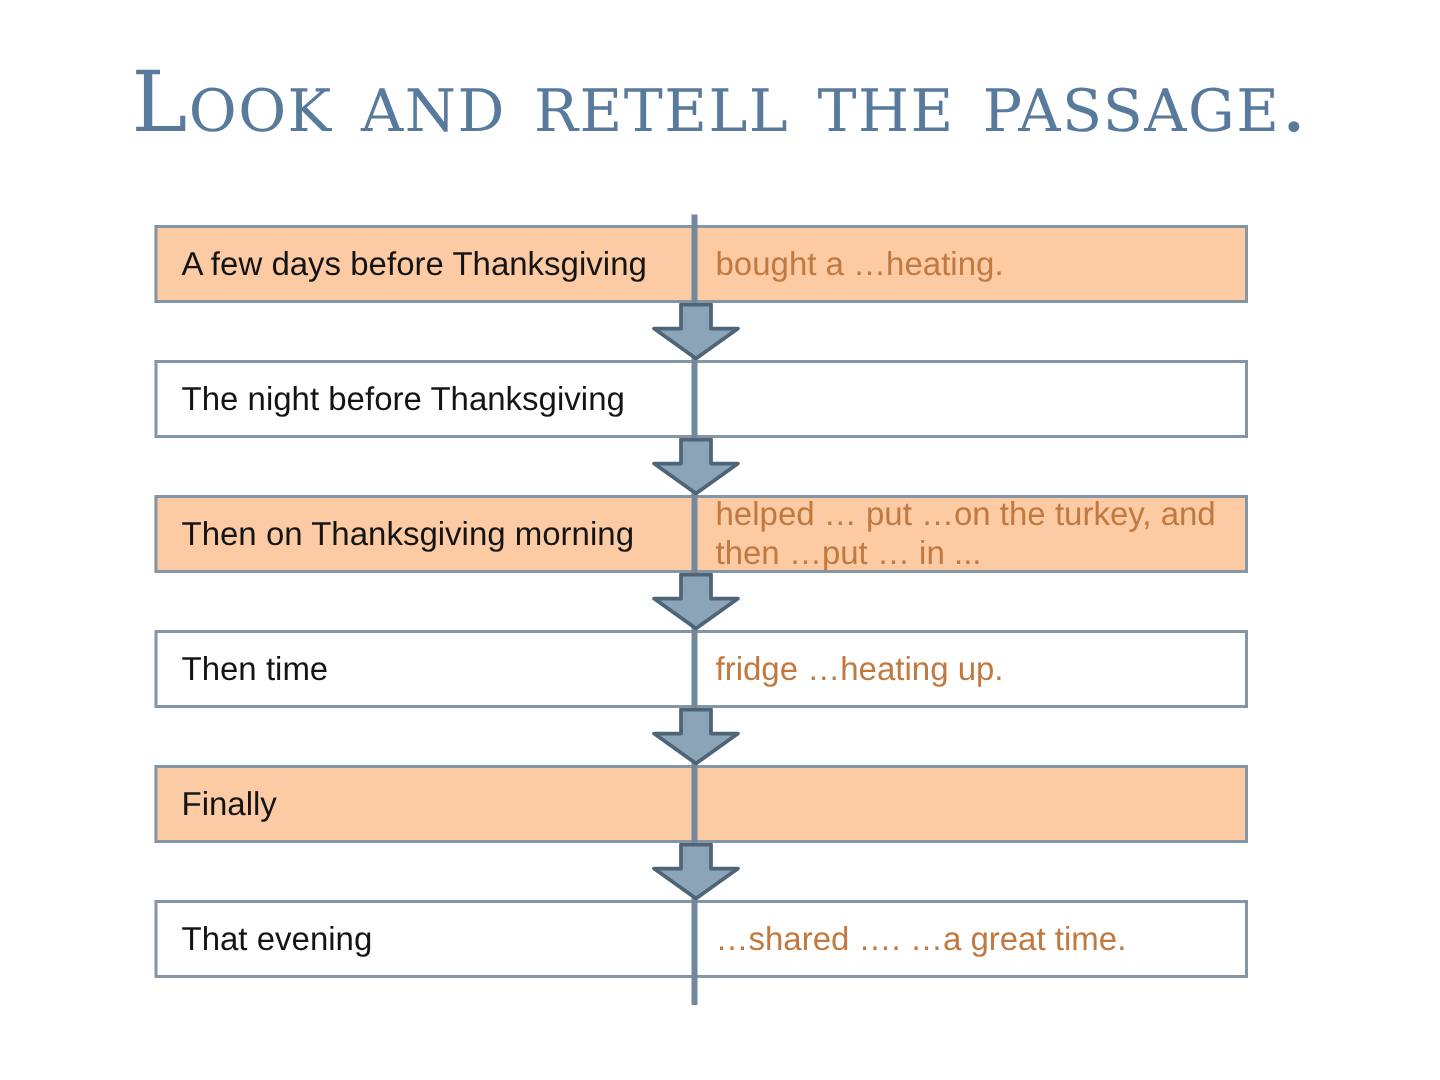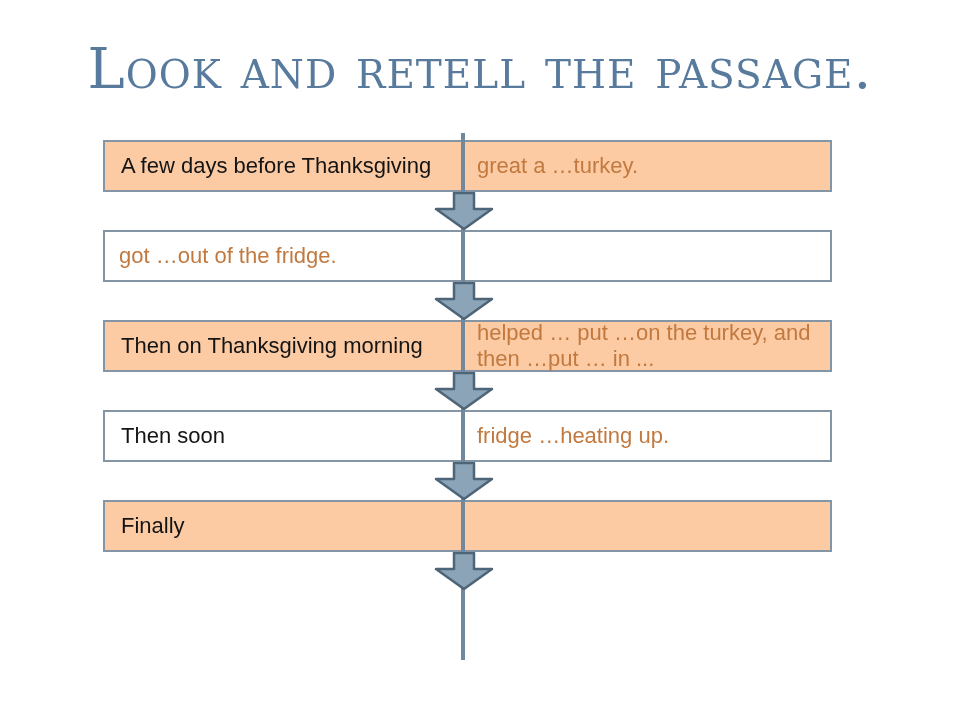--- a/index.html
+++ b/index.html
@@ -27,21 +27,21 @@
     font-variant: small-caps;
     font-size: 56px;
     line-height: 62px;
     letter-spacing: 1px;
     color: #587b9d;
     white-space: nowrap;
   }
   .flow {
     position: absolute;
     left: 103px;
-    top: 140px;
+    top: 150px;
     width: 729px;
   }
   .row {
     position: relative;
     display: flex;
     height: 52px;
     box-sizing: border-box;
     border: 2px solid #8496a6;
     background: #ffffff;
     z-index: 1;
@@ -91,68 +91,72 @@
 <body>
 
 <div class="slide">
 
   <div class="slide-title">Look and retell the passage.</div>
 
   <div class="flow">
 
     <div class="row hl">
       <div class="cell-time">A few days before Thanksgiving</div>
-      <div class="cell-event">great a …turkey.</div>
+      <div class="cell-event">bought a …heating.</div>
     </div>
 
     <div class="arrow-slot">
       <svg width="62" height="38" viewBox="0 0 62 38">
         <polygon points="21,1 41,1 41,17 59,17 31,37 3,17 21,17" fill="#8ca4b8" stroke="#4e6577" stroke-width="2.5" stroke-linejoin="round"></polygon>
       </svg>
     </div>
 
     <div class="row">
-      <div class="cell-event">got …out of the fridge.</div>
+      <div class="cell-time">The night before Thanksgiving</div>
     </div>
 
     <div class="arrow-slot">
       <svg width="62" height="38" viewBox="0 0 62 38">
         <polygon points="21,1 41,1 41,17 59,17 31,37 3,17 21,17" fill="#8ca4b8" stroke="#4e6577" stroke-width="2.5" stroke-linejoin="round"></polygon>
       </svg>
     </div>
 
     <div class="row hl">
       <div class="cell-time">Then on Thanksgiving morning</div>
       <div class="cell-event">helped … put …on the turkey, and then …put … in ...</div>
     </div>
 
     <div class="arrow-slot">
       <svg width="62" height="38" viewBox="0 0 62 38">
         <polygon points="21,1 41,1 41,17 59,17 31,37 3,17 21,17" fill="#8ca4b8" stroke="#4e6577" stroke-width="2.5" stroke-linejoin="round"></polygon>
       </svg>
     </div>
 
     <div class="row">
-      <div class="cell-time">Then soon</div>
+      <div class="cell-time">Then time</div>
       <div class="cell-event">fridge …heating up.</div>
     </div>
 
     <div class="arrow-slot">
       <svg width="62" height="38" viewBox="0 0 62 38">
         <polygon points="21,1 41,1 41,17 59,17 31,37 3,17 21,17" fill="#8ca4b8" stroke="#4e6577" stroke-width="2.5" stroke-linejoin="round"></polygon>
       </svg>
     </div>
 
     <div class="row hl">
       <div class="cell-time">Finally</div>
     </div>
 
     <div class="arrow-slot">
       <svg width="62" height="38" viewBox="0 0 62 38">
         <polygon points="21,1 41,1 41,17 59,17 31,37 3,17 21,17" fill="#8ca4b8" stroke="#4e6577" stroke-width="2.5" stroke-linejoin="round"></polygon>
       </svg>
     </div>
 
+    <div class="row">
+      <div class="cell-time">That evening</div>
+      <div class="cell-event">…shared …. …a great time.</div>
+    </div>
 
     <div class="v-line"></div>
 
   </div>
 </div>
 
 </body></html>

